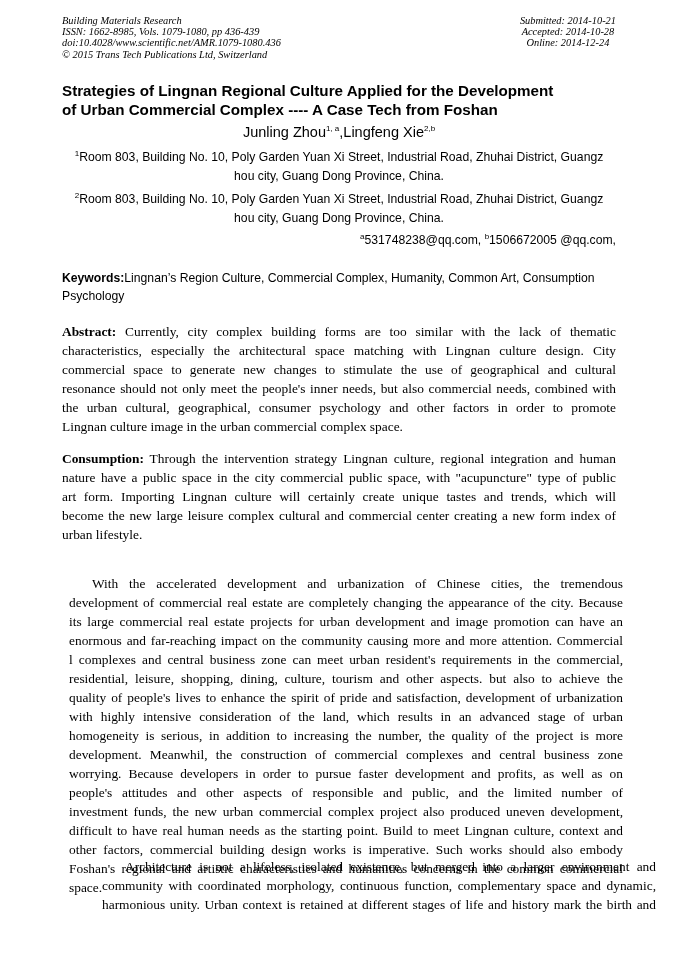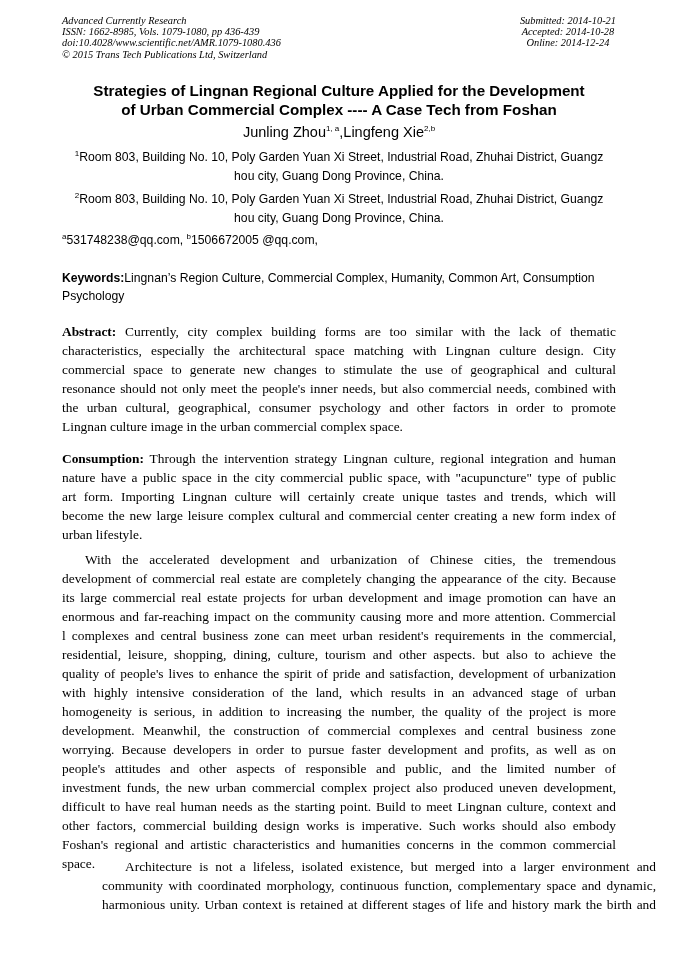--- a/index.html
+++ b/index.html
@@ -1,44 +1,44 @@
 <!DOCTYPE html>
 <html><head>
 <meta charset="utf-8">
 <style>
   html, body { margin: 0; padding: 0; background: #ffffff; }
   body { width: 678px; height: 959px; position: relative; overflow: hidden; color: #000; }
   .hdr { position: absolute; top: 15px; font-family: "Liberation Serif", serif; font-style: italic; font-size: 10.4px; line-height: 11.2px; }
   .hdr-left { left: 62px; }
   .hdr-right { right: 62px; text-align: center; margin-left: 13px; }
   .hdr div { white-space: nowrap; }
-  .title { position: absolute; left: 62px; width: 554px; top: 81px; font-family: "Liberation Sans", sans-serif; font-weight: bold; font-size: 15.2px; line-height: 19px; text-align: center; }
+  .title { position: absolute; left: 62px; width: 554px; top: 81px; font-family: "Liberation Sans", sans-serif; font-weight: bold; font-size: 15.2px; line-height: 19px; text-align: left; }
   .authors { position: absolute; left: 62px; width: 554px; top: 123px; text-align: center; font-family: "Liberation Sans", sans-serif; font-size: 14.5px; line-height: 18px; }
   .authors sup, .affil sup, .emails sup { font-size: 8px; vertical-align: super; line-height: 0; }
   .affil { position: absolute; left: 62px; width: 554px; text-align: center; font-family: "Liberation Sans", sans-serif; font-size: 12.2px; line-height: 19px; }
   .affil1 { top: 148px; }
   .affil2 { top: 190px; }
-  .emails { position: absolute; left: 62px; width: 554px; top: 232px; text-align: left; font-family: "Liberation Sans", sans-serif; font-size: 12.2px; line-height: 16px; }
+  .emails { position: absolute; left: 62px; width: 554px; top: 232px; text-align: right; font-family: "Liberation Sans", sans-serif; font-size: 12.2px; line-height: 16px; }
   .keywords { position: absolute; left: 62px; width: 556px; top: 269px; font-family: "Liberation Sans", sans-serif; font-size: 12.2px; line-height: 18px; }
   .keywords b { font-weight: bold; text-align: center; }
   .body-block { position: absolute; left: 62px; width: 554px; font-family: "Liberation Serif", serif; font-size: 13.4px; line-height: 19px; }
   .body-block .ln { display: block; text-align: justify; text-align-last: justify; white-space: nowrap; height: 19px; }
   .body-block .ln.last { text-align-last: left; }
   .body-block .ln.indent { padding-left: 23px; }
   .abstract { top: 322px; }
   .intro { top: 449px; }
-  .para1 { top: 550px; }
+  .para1 { top: 574px; margin-left: 7px; }
   .para2 { top: 857px; margin-left: 40px; }
   b.lbl { font-weight: bold; }
 </style>
 </head>
 <body>
 
 <div class="hdr hdr-left">
-  <div>Advanced Currently Research</div>
+  <div>Building Materials Research</div>
   <div>ISSN: 1662-8985, Vols. 1079-1080, pp 436-439</div>
   <div>doi:10.4028/www.scientific.net/AMR.1079-1080.436</div>
   <div>© 2015 Trans Tech Publications Ltd, Switzerland</div>
 </div>
 <div class="hdr hdr-right">
   <div>Submitted: 2014-10-21</div>
   <div>Accepted: 2014-10-28</div>
   <div>Online: 2014-12-24</div>
 </div>
 

